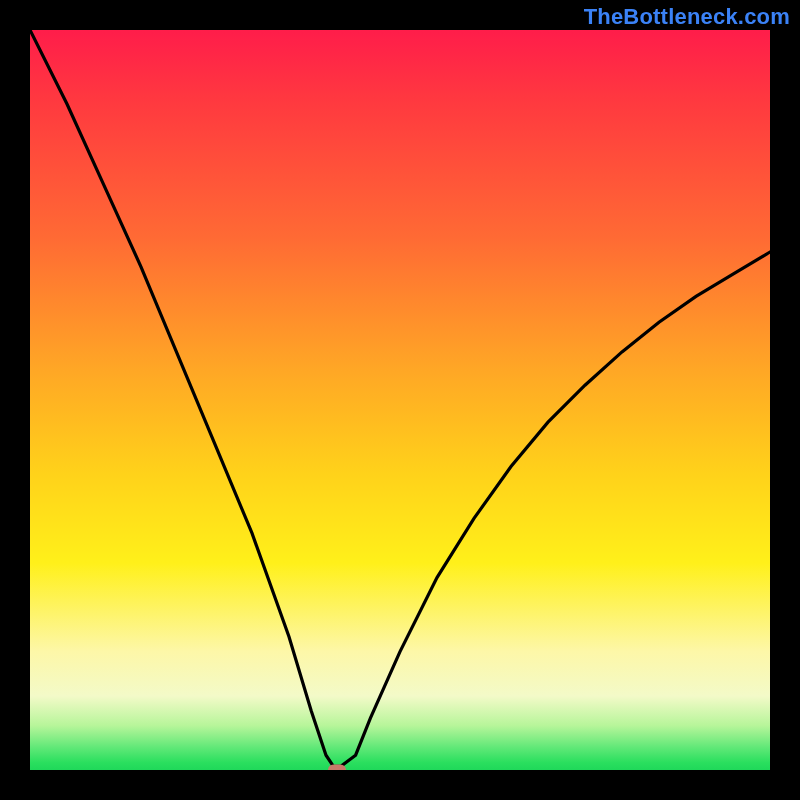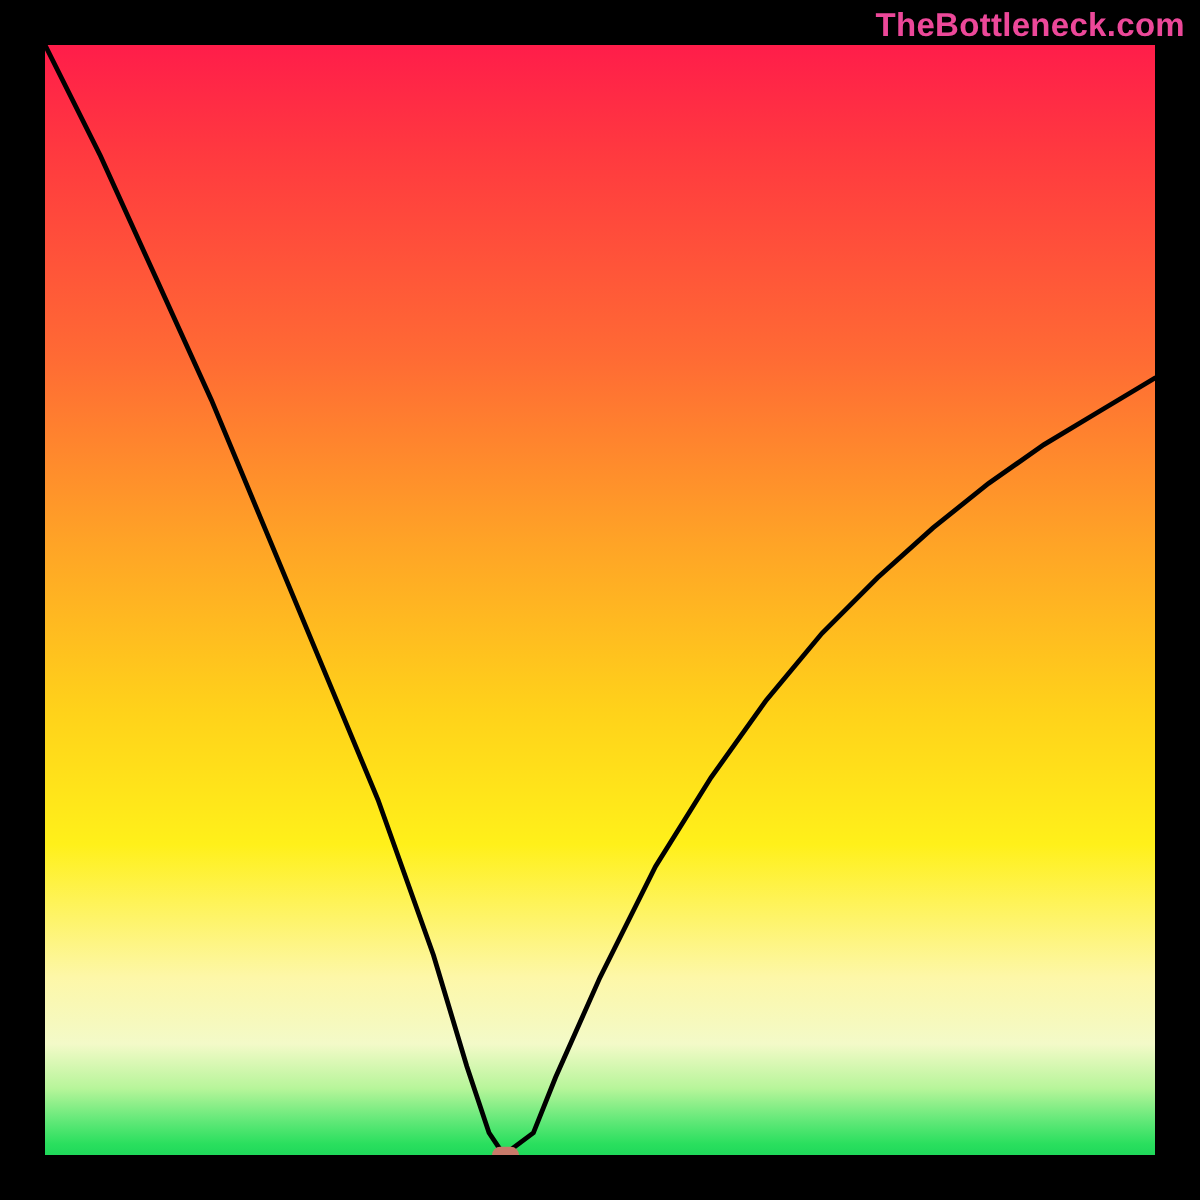--- a/index.html
+++ b/index.html
@@ -14,21 +14,21 @@
   .frame {
     position: relative;
     width: 800px;
     height: 800px;
     background: #000;
   }
   .watermark {
     position: absolute;
     top: 4px;
     right: 10px;
-    color: #ec4899;
+    color: #3b82f6;
     font-size: 22px;
     font-weight: 600;
     letter-spacing: 0.2px;
     user-select: none;
   }
   
   .plot {
     position: absolute;
     left: 30px;
     top: 30px;

